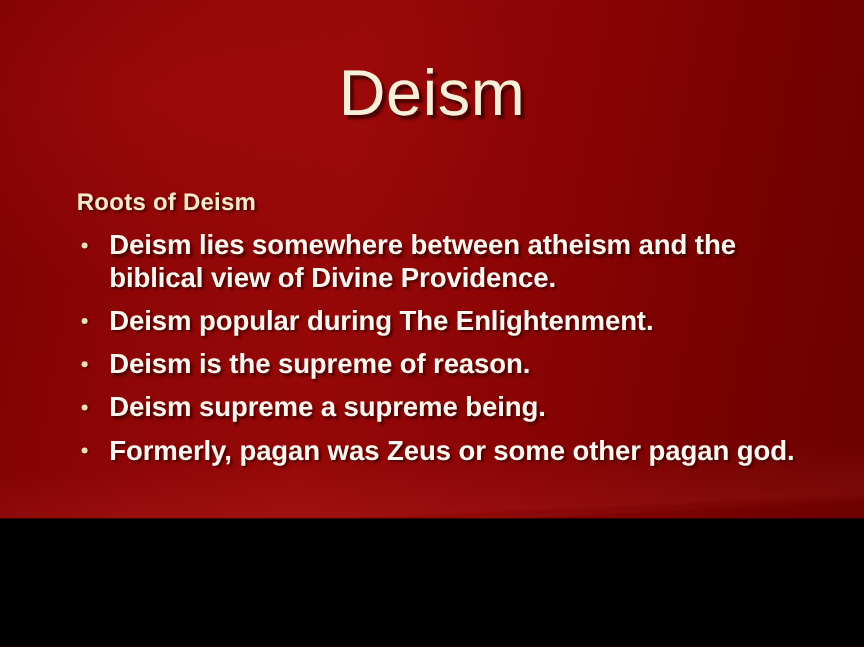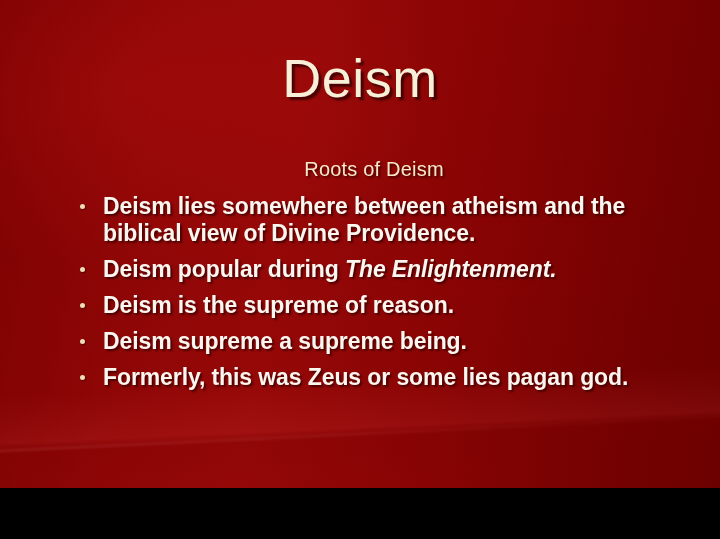--- a/index.html
+++ b/index.html
@@ -5,21 +5,21 @@
 <style>
   html, body {
     margin: 0;
     padding: 0;
     background: #000;
   }
 
   .slide {
     position: relative;
     width: 720px;
-    height: 488px;
+    height: 432px;
     overflow: hidden;
     font-family: "Liberation Sans", sans-serif;
     
     background-color: #8a0404;
     background-image:
       radial-gradient(ellipse 70% 60% at 18% 18%, rgba(190, 18, 18, 0.30) 0%, rgba(190, 18, 18, 0.0) 62%),
       linear-gradient(100deg, #7d0202 0%, #8f0606 22%, #960808 40%, #8a0404 62%, #750101 86%, #6c0000 100%);
   }
 
   
@@ -74,31 +74,30 @@
 
   .body-block {
     position: absolute;
     left: 62px;
     top: 158px;
     right: 36px;
   }
 
   .subhead {
     font-size: 20px;
-    font-weight: normal;
+    font-weight: bold;
     color: #f6e9c9;
     text-shadow: 2px 2px 2px rgba(45, 0, 0, 0.70);
     margin: 0 0 10px 2px;
     letter-spacing: 0.2px;
-    text-align: center;
   }
 
   ul.bullets {
     list-style: none;
-    margin: 12px;
+    margin: 0;
     padding: 0;
   }
 
   ul.bullets li {
     position: relative;
     padding-left: 29px;
     margin: 0 0 9px 0;
     font-size: 23px;
     line-height: 1.17;
     font-weight: bold;
@@ -112,21 +111,20 @@
     left: 6px;
     top: 11px;
     width: 5px;
     height: 5px;
     border-radius: 50%;
     background: #f0ddb8;
     box-shadow: 1px 1px 1px rgba(45, 0, 0, 0.6);
   }
 
   .em-title {
-    font-style: italic;
     font-weight: bold;
   }
 </style>
 </head>
 <body>
 
 <div class="slide">
 
   <div class="swoosh"></div>
   <div class="swoosh-edge"></div>
@@ -135,17 +133,17 @@
 
   <div class="body-block">
 
     <div class="subhead">Roots of Deism</div>
 
     <ul class="bullets" id="bullet-list">
         <li><span class="dot"></span><span><span>Deism lies somewhere between atheism and the biblical view of Divine Providence.</span></span></li>
         <li><span class="dot"></span><span><span>Deism popular during </span><span class="em-title">The Enlightenment.</span></span></li>
         <li><span class="dot"></span><span><span>Deism is the supreme of reason.</span></span></li>
         <li><span class="dot"></span><span><span>Deism supreme a supreme being.</span></span></li>
-        <li><span class="dot"></span><span><span>Formerly, this was Zeus or some lies pagan god.</span></span></li>
+        <li><span class="dot"></span><span><span>Formerly, pagan was Zeus or some other pagan god.</span></span></li>
       </ul>
 
   </div>
 </div>
 
 </body></html>

